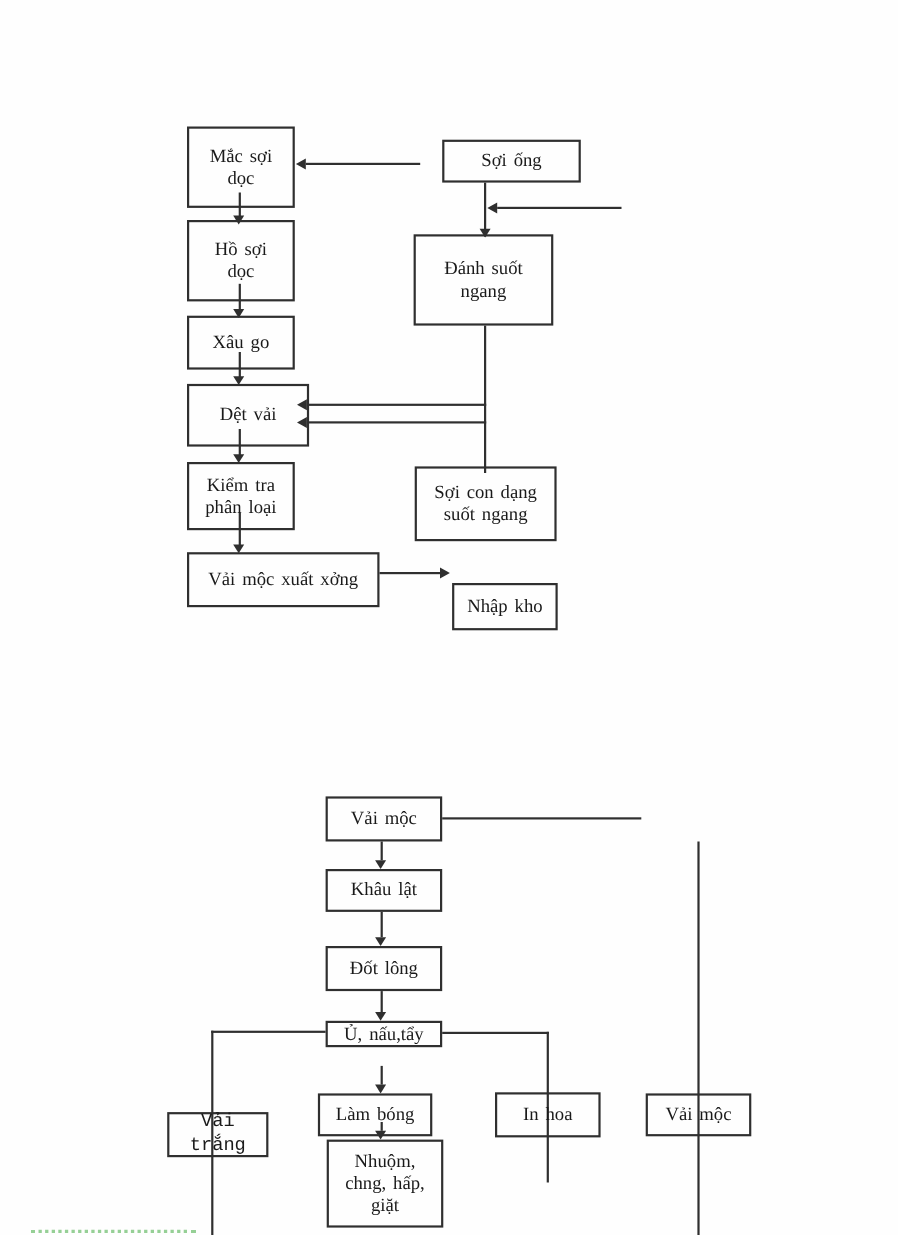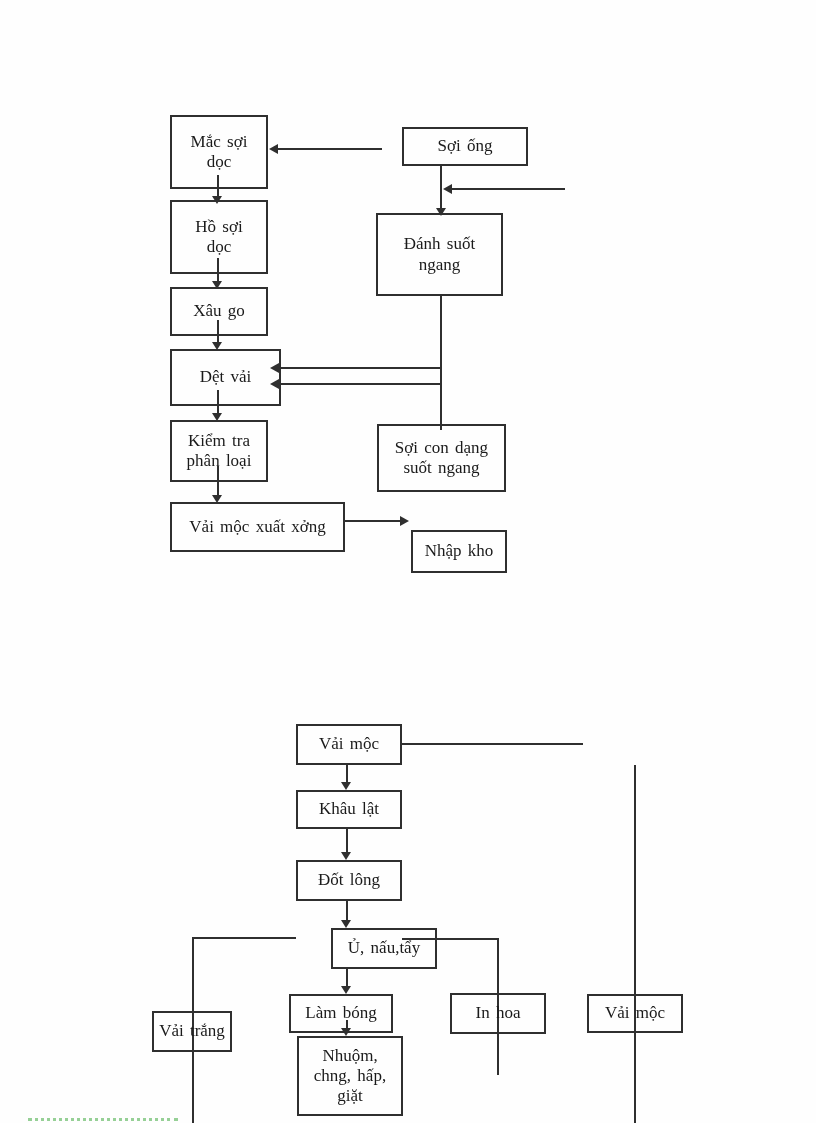--- a/index.html
+++ b/index.html
@@ -129,22 +129,22 @@
 
   <div class="hl" style="left:192px; top:937px; width:104px;"></div>
   <div class="vl" style="left:192px; top:937px; height:186px;"></div>
 
   <div class="hl" style="left:402px; top:938px; width:97px;"></div>
   <div class="vl" style="left:497px; top:938px; height:137px;"></div>
 
   <div class="fbox" style="left:296px; top:724px; width:106px; height:41px;">Vải mộc</div>
   <div class="fbox" style="left:296px; top:790px; width:106px; height:39px;">Khâu lật</div>
   <div class="fbox" style="left:296px; top:860px; width:106px; height:41px;">Đốt lông</div>
-  <div class="fbox" style="left:296px; top:928px; width:106px; height:41px;margin-left:35px;">Ủ, nấu,tẩy</div>
-  <div class="fbox" style="left:152px; top:1011px; width:80px; height:41px;">Vải trắng</div>
+  <div class="fbox" style="left:296px; top:928px; width:106px; height:24px;">Ủ, nấu,tẩy</div>
+  <div class="fbox" style="left:152px; top:1011px; width:92px; height:41px;font-family:Liberation Mono, monospace;">Vải trắng</div>
   <div class="fbox" style="left:289px; top:994px; width:104px; height:39px;">Làm bóng</div>
   <div class="fbox" style="left:450px; top:993px; width:96px; height:41px;">In hoa</div>
   <div class="fbox" style="left:587px; top:994px; width:96px; height:39px;">Vải mộc</div>
   <div class="fbox" style="left:297px; top:1036px; width:106px; height:80px;">Nhuộm,
 chng, hấp,
 giặt</div>
 
   <div class="dotted-accent"></div>
 
 </div>

